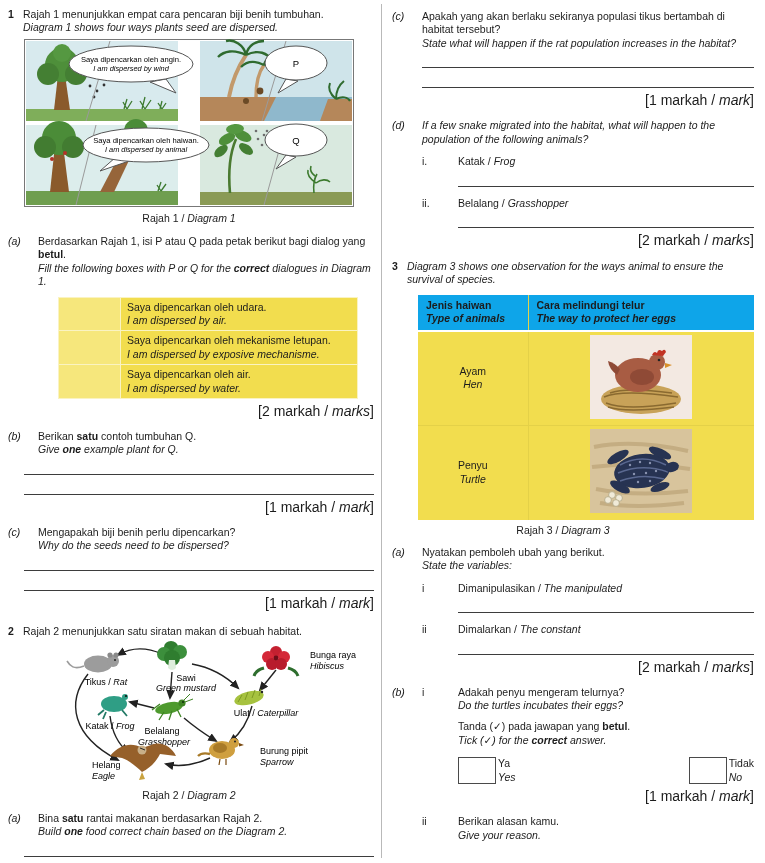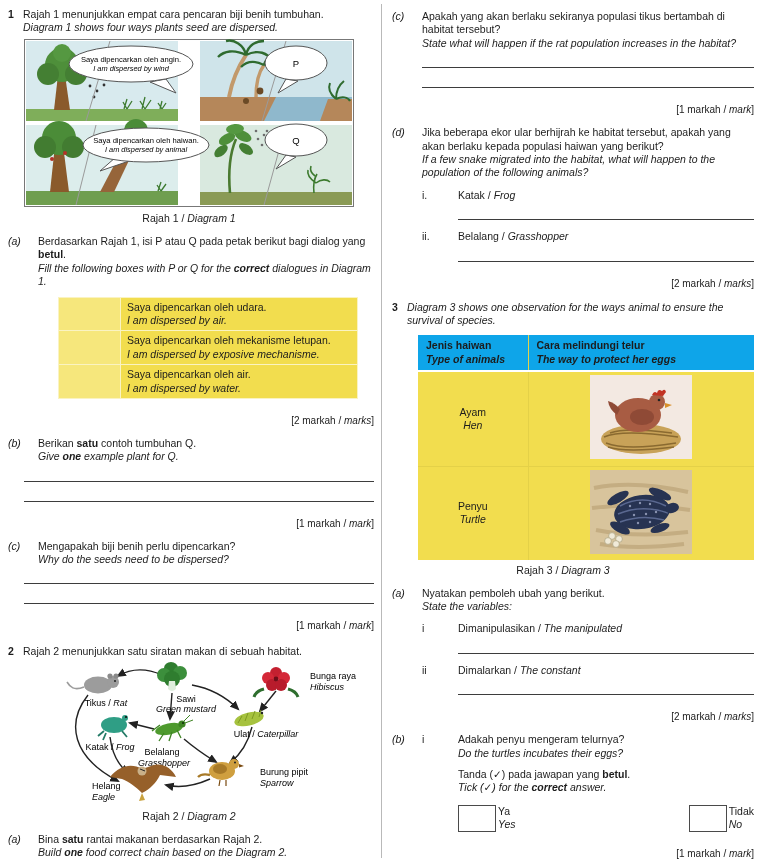--- a/index.html
+++ b/index.html
@@ -15,21 +15,21 @@
   .qn { font-weight:700; width:15px; flex:none; }
   .qc { flex:1; }
   .sub { display:flex; margin-top:9px; }
   .sl { width:30px; flex:none; font-style:italic; }
   .sl2 { width:36px; flex:none; }
   .sc { flex:1; }
   .en { font-style:italic; }
   .b { font-weight:700; }
   .ln { border-bottom:1px solid #3d3d3d; height:18px; }
   .ln + .ln { height:20px; }
-  .marks { text-align:right; font-size:10px; margin-top:16px; }
+  .marks { text-align:right; font-size:14px; margin-top:4px; }
   .caption { text-align:center; margin-top:2px; }
 
   
   .diag1 { margin:4px 0 0 16px; }
   
   .dlg-table { width:300px; margin:8px 0 0 20px; border-collapse:collapse; }
   .dlg-table td { border:1px solid #faf3c2; padding:3px 6px; vertical-align:middle; }
   .dlg-box { width:62px; }
   
   .web { margin:2px 0 0 6px; }
@@ -361,21 +361,20 @@
       <div class="en">State what will happen if the rat population increases in the habitat?</div>
       <div class="ln"></div>
       <div class="ln"></div>
       <div class="marks"><span>[1 markah / </span><span class="en">mark</span><span>]</span></div>
     </div>
   </div>
 
   <div class="sub">
     <div class="sl">(d)</div>
     <div class="sc">
-      <div>Jika beberapa ekor ular berhijrah ke habitat tersebut, apakah yang akan berlaku kepada populasi haiwan yang berikut?</div>
       <div class="en">If a few snake migrated into the habitat, what will happen to the population of the following animals?</div>
       <div style="display:flex; margin-top:9px;">
         <div class="sl2">i.</div>
         <div class="sc"><span>Katak</span><span> / </span><span class="en">Frog</span>
           <div class="ln"></div>
         </div>
       </div>
       <div style="display:flex; margin-top:10px;">
         <div class="sl2">ii.</div>
         <div class="sc"><span>Belalang</span><span> / </span><span class="en">Grasshopper</span>

